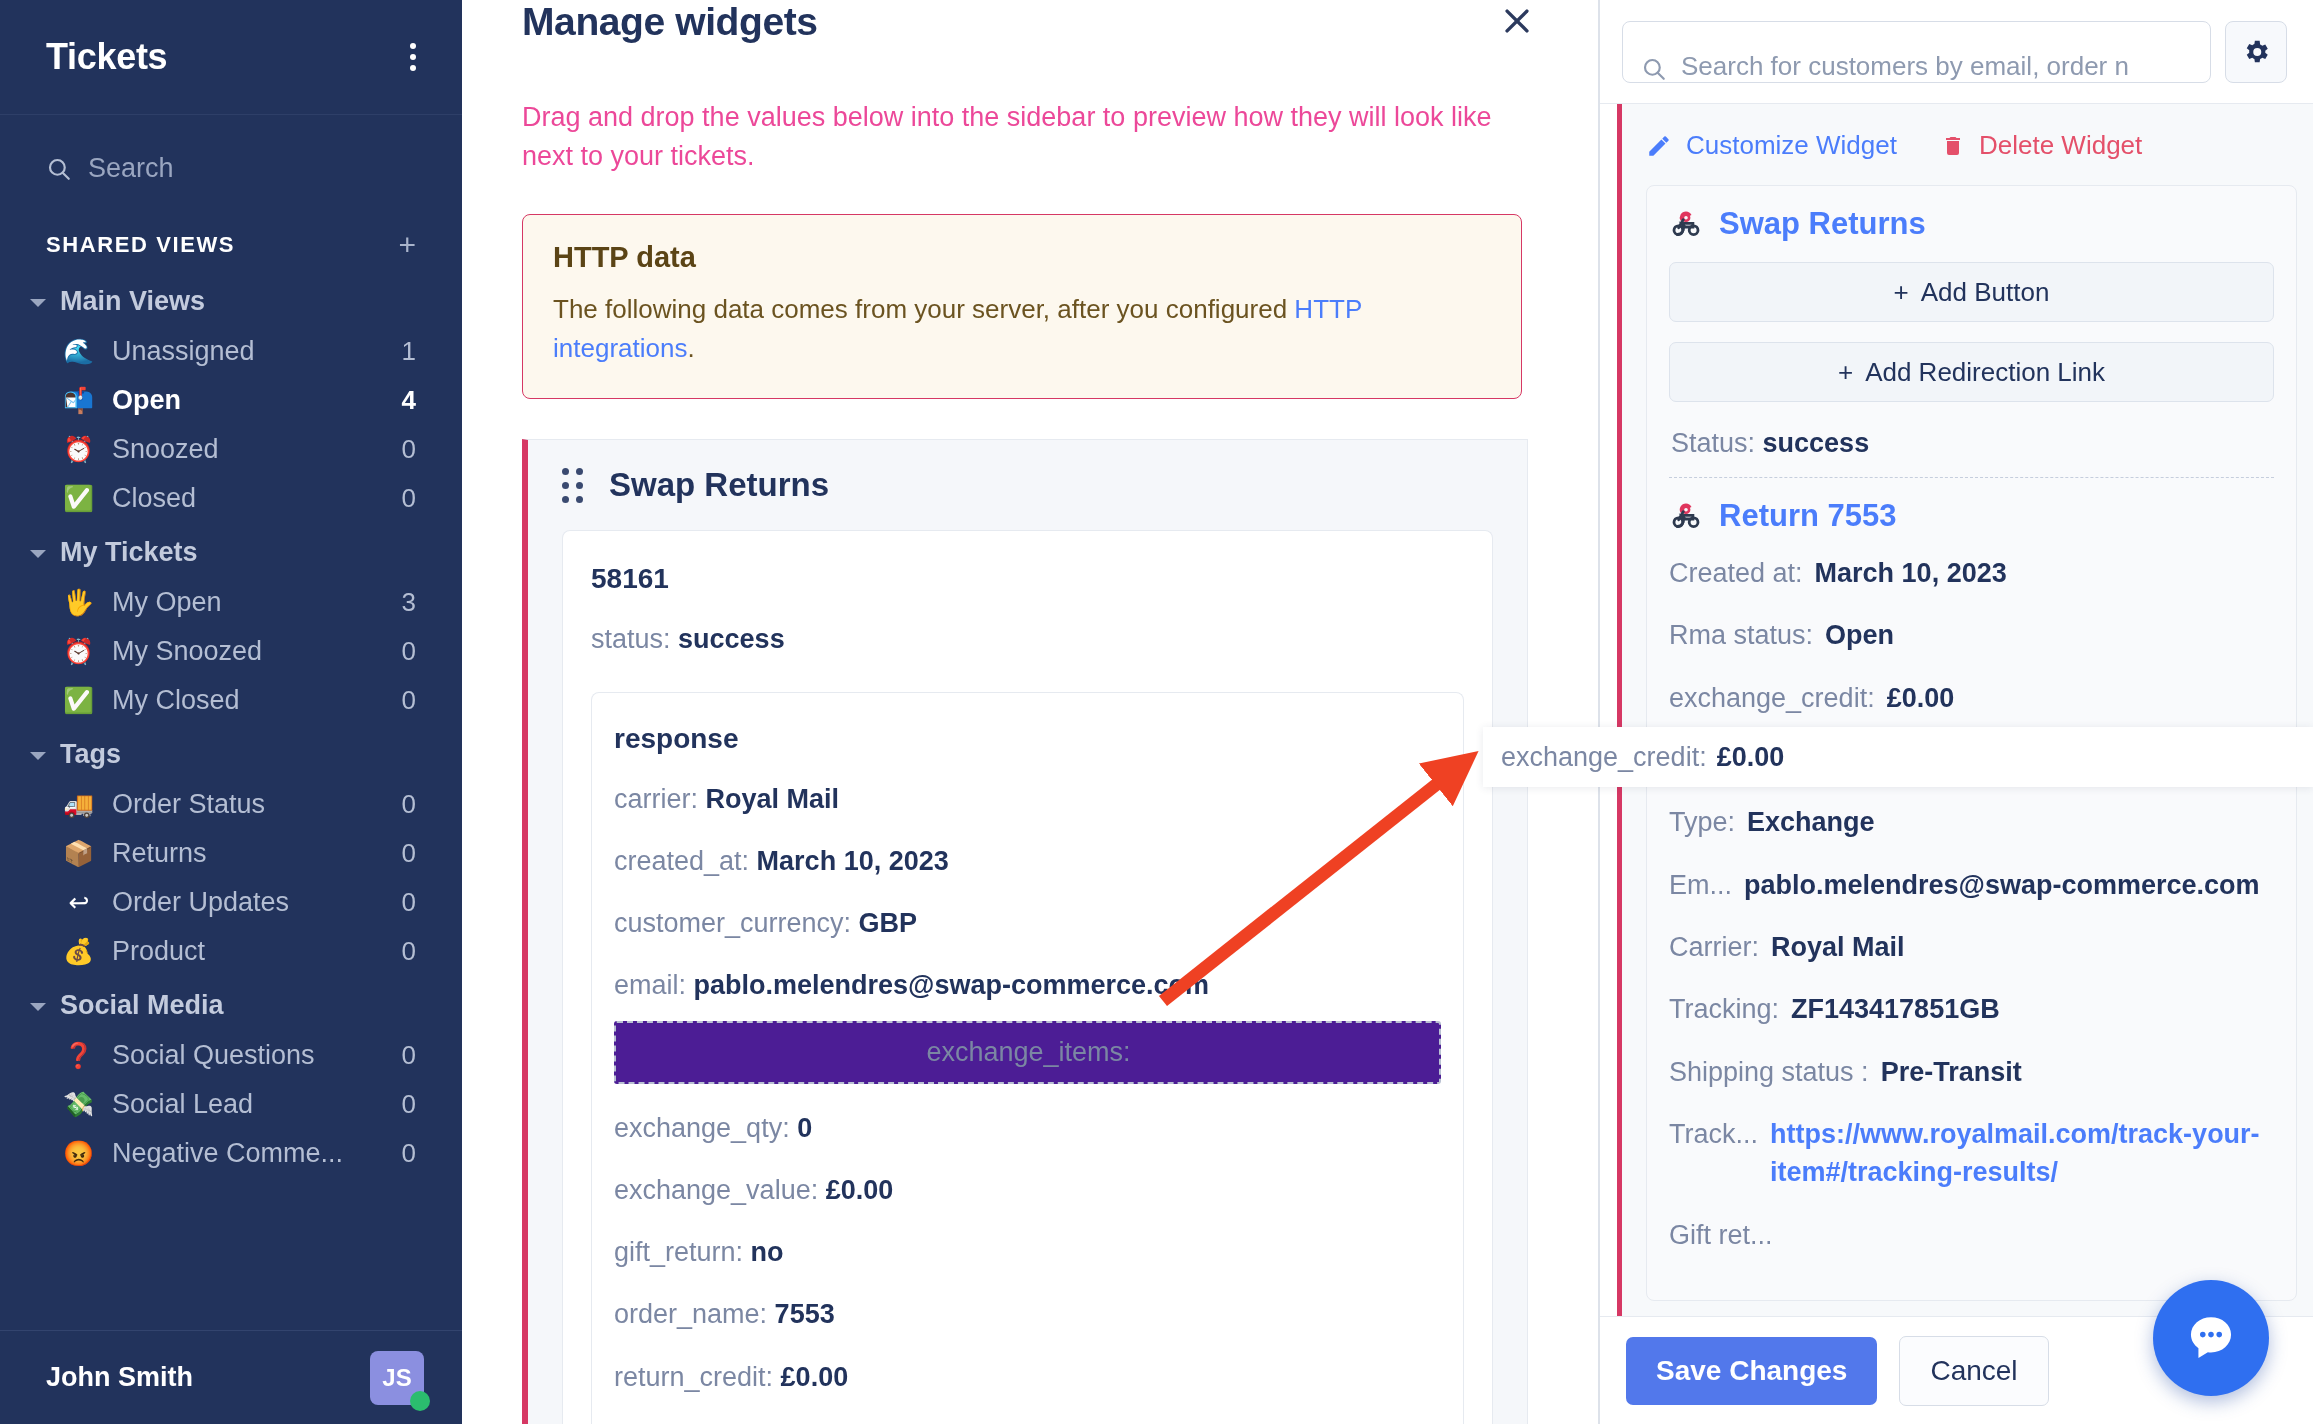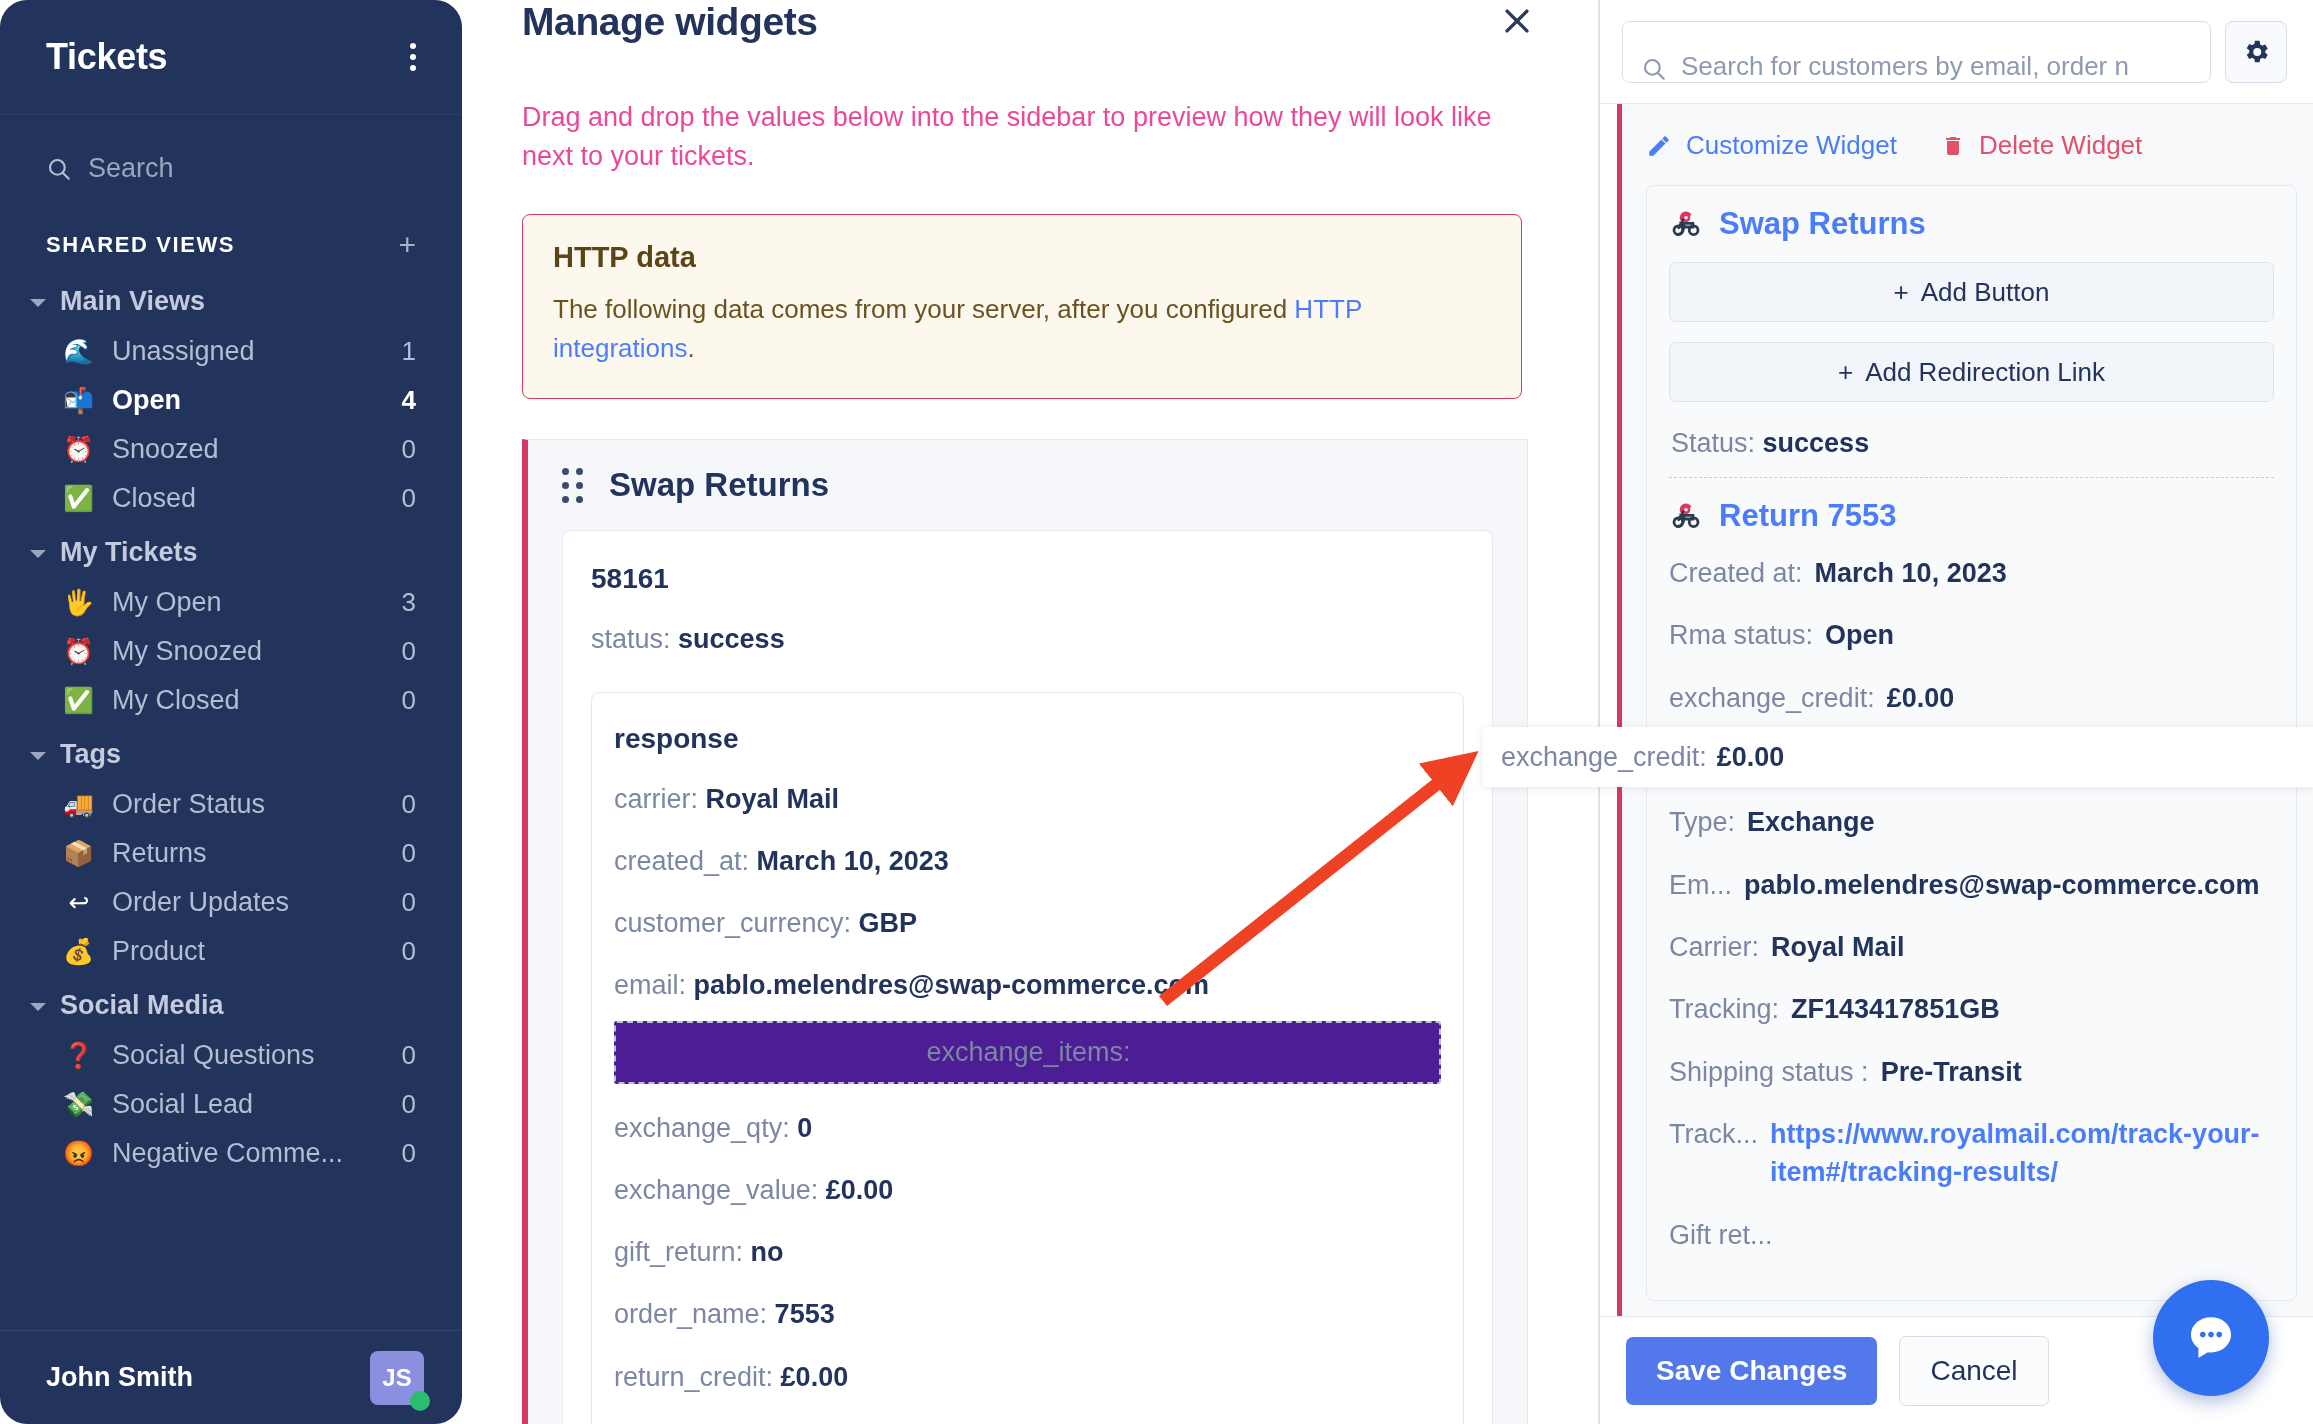--- a/index.html
+++ b/index.html
@@ -12,21 +12,20 @@
   .app { position: relative; width: 2313px; height: 1424px; display: flex; }
 
   
   .sidebar {
     width: 462px; height: 1424px;
     background: #22335c;
     color: #ffffff;
     display: flex; flex-direction: column;
     flex: 0 0 462px;
     position: relative;
-    border-radius: 27px;
   }
   .sb-header {
     height: 115px; flex: 0 0 115px;
     display: flex; align-items: center; justify-content: space-between;
     padding: 0 40px 0 46px;
     border-bottom: 1px solid #2e3f68;
   }
   .sb-title { font-size: 36px; font-weight: 700; letter-spacing: -0.3px; }
   .kebab { display: flex; flex-direction: column; gap: 5px; cursor: pointer; padding: 6px; }
   .kebab i { width: 6px; height: 6px; border-radius: 50%; background: #ffffff; display: block; }

